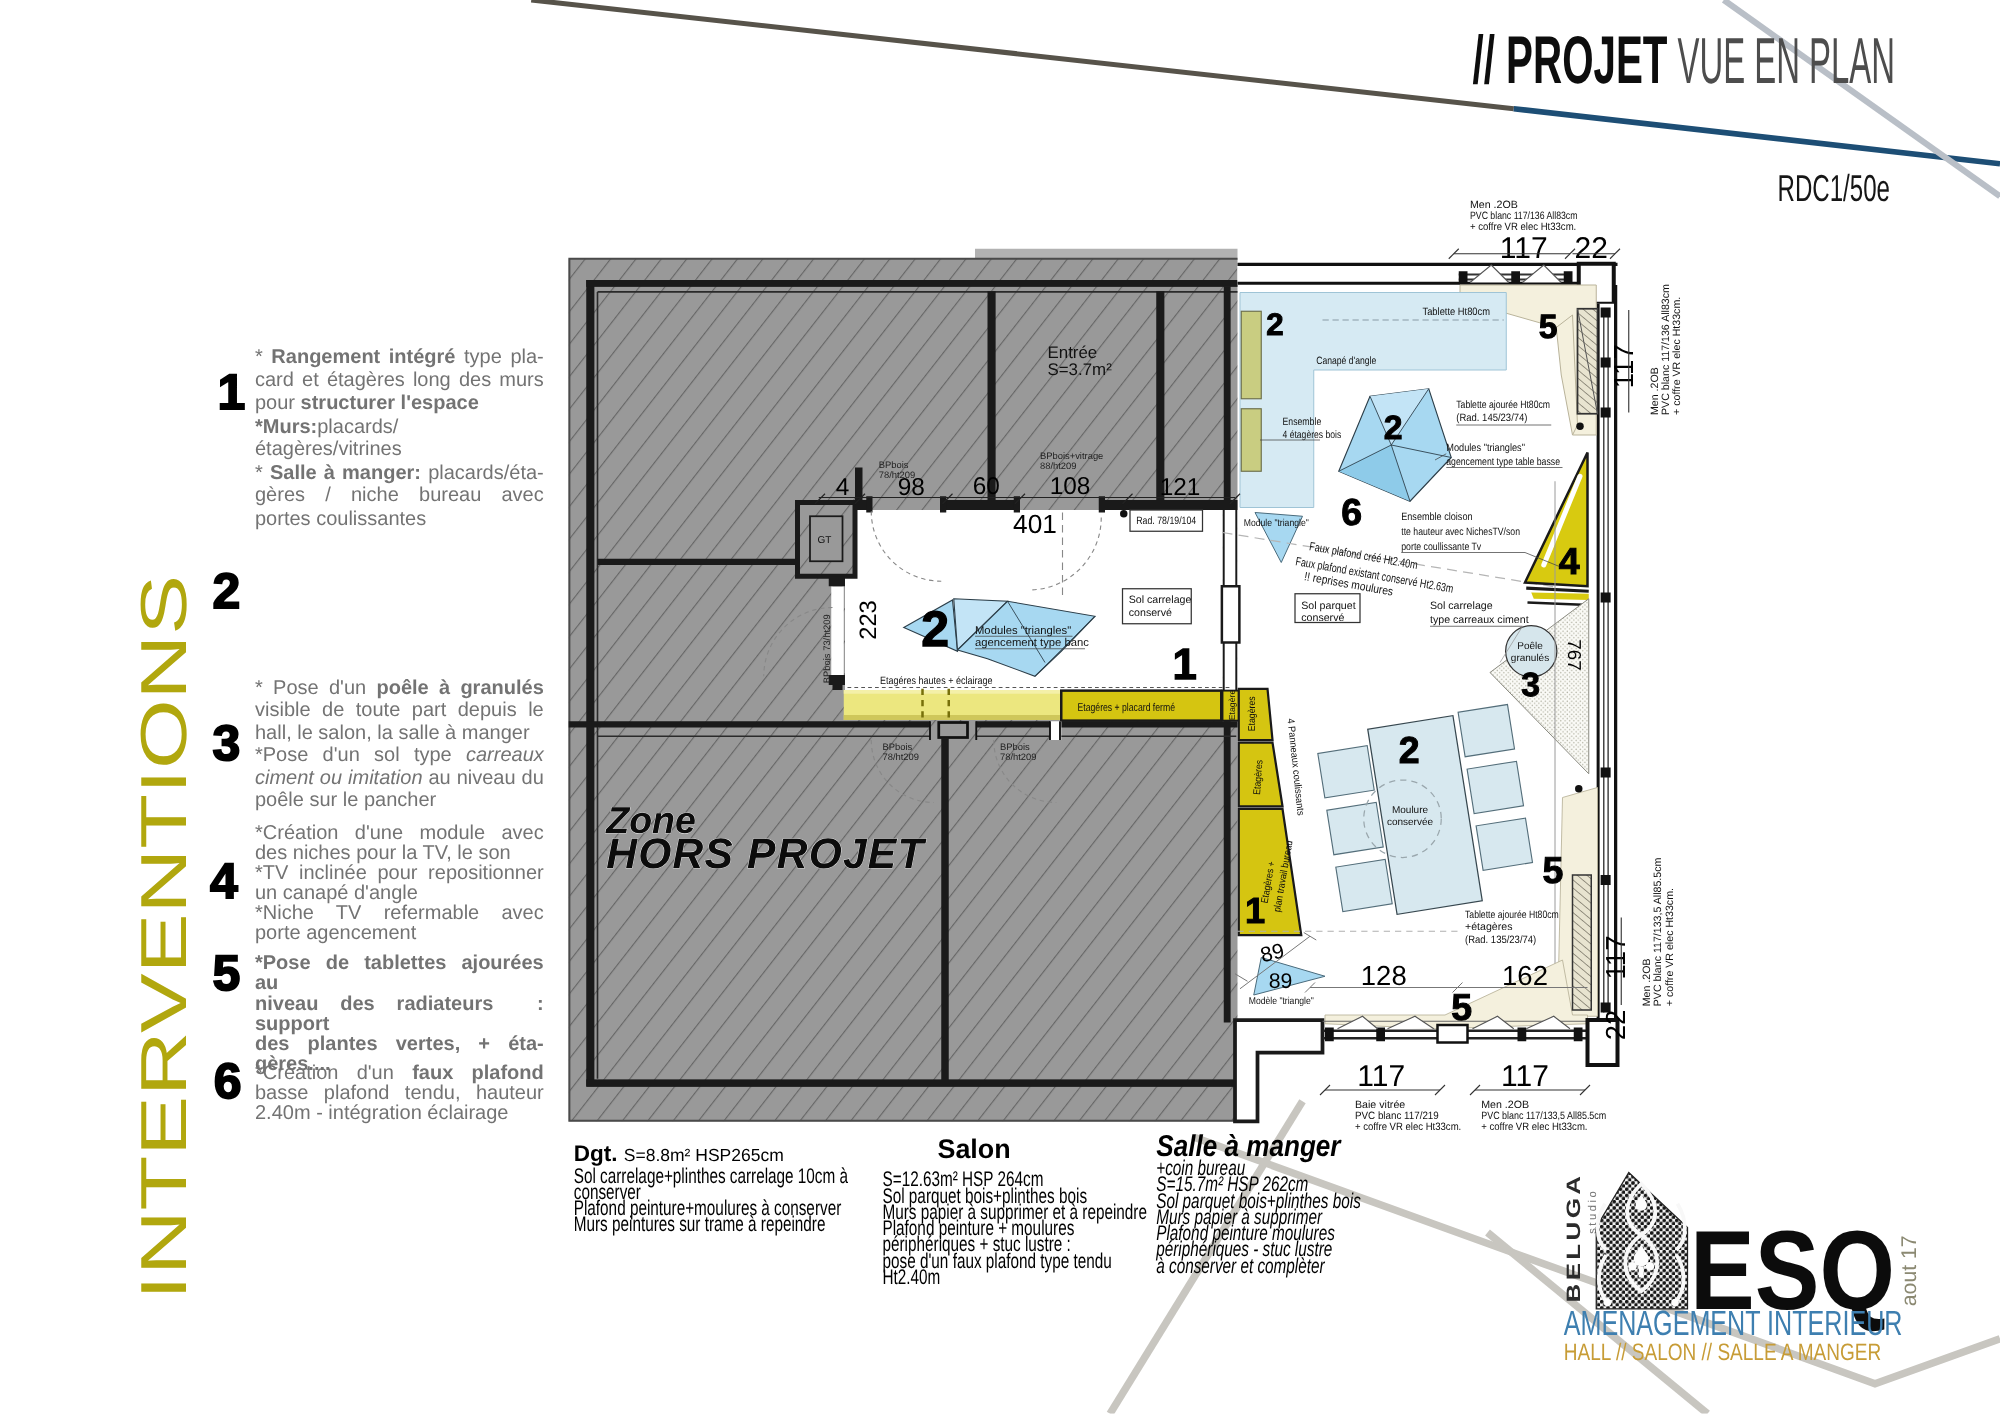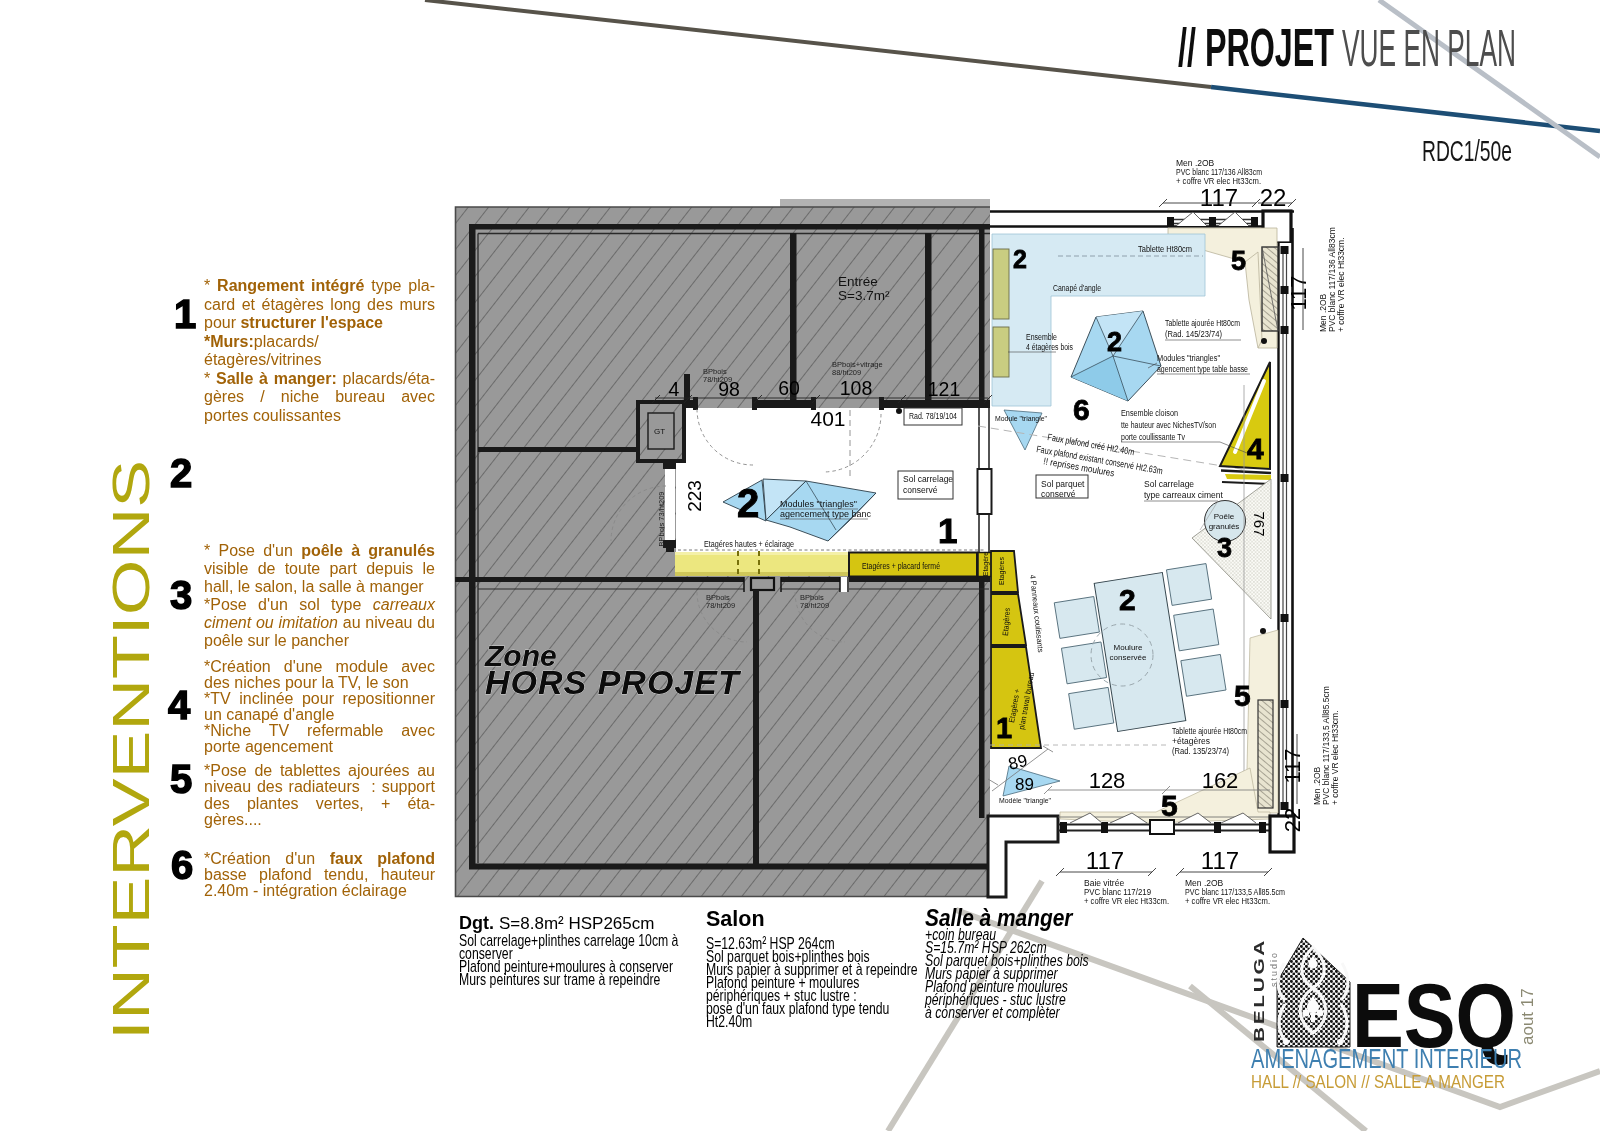--- a/index.html
+++ b/index.html
@@ -1,20 +1,20 @@
 <!DOCTYPE html>
 <html><head>
 <meta charset="utf-8">
 <style>
   html,body{margin:0;padding:0;background:#fff;}
   #page{position:relative;width:1600px;height:1131px;overflow:hidden;background:#fff;
         font-family:"Liberation Sans",sans-serif;}
   .abs{position:absolute;}
   .num{font-weight:bold;font-size:40px;color:#000;line-height:1;-webkit-text-stroke:1.5px #000;}
-  .blocktxt{font-size:16px;line-height:19px;color:#a16207;width:231px;}
+  .blocktxt{font-size:16px;line-height:19px;color:#737373;width:231px;}
   .blocktxt div{text-align:justify;text-align-last:justify;}
   .blocktxt div.last{text-align-last:left;}
   .cap{font-size:17px;line-height:13px;color:#000;white-space:nowrap;
        transform:scaleX(0.72);transform-origin:0 0;}
   .caphead{font-weight:bold;color:#000;white-space:nowrap;}
 </style>
 </head>
 <body>
 <div id="page">
 
@@ -683,45 +683,45 @@
 <div>*Création d'une module avec</div>
 <div class="last">des niches pour la TV, le son</div>
 <div>*TV inclinée pour repositionner</div>
 <div class="last">un canapé d'angle</div>
 <div>*Niche TV refermable avec</div>
 <div class="last">porte agencement</div>
     </div>
 
 <div class="abs num" style="left:170px;top:759px;">5</div>
 
-<div class="abs blocktxt" style="left:204px;top:763px;line-height:16.3px;">
+<div class="abs blocktxt" style="left:204px;top:763px;line-height:16.3px;font-weight:bold;">
 <div>*Pose de tablettes ajourées au</div>
 <div>niveau des radiateurs&nbsp; : support</div>
 <div>des plantes vertes, + éta-</div>
 <div class="last">gères....</div>
     </div>
 
 <div class="abs num" style="left:171px;top:845px;">6</div>
 
 <div class="abs blocktxt" style="left:204px;top:851px;line-height:16px;">
 <div>*Création d'un <b>faux plafond</b></div>
 <div>basse plafond tendu, hauteur</div>
 <div class="last">2.40m - intégration éclairage</div>
     </div>
 
 <div class="abs" style="left:459px;top:913px;">
-<div style="position:absolute;left:0;top:0;font-size:18px;white-space:nowrap;"><b>Dgt.</b>&nbsp;<span style="font-size:17px;">S=8.8m² HSP265cm</span></div>
+<div style="position:absolute;left:0;top:0;font-size:18px;white-space:nowrap;"><b>Dgt.</b>&nbsp;<span style="font-size:14px;">S=8.8m² HSP265cm</span></div>
 <div class="cap" style="position:absolute;left:0;top:21px;">Sol carrelage+plinthes carrelage 10cm à<br>
 conserver<br>
 Plafond peinture+moulures à conserver<br>
 Murs peintures sur trame à repeindre</div>
     </div>
 
 <div class="abs" style="left:706px;top:907px;">
-<div class="caphead" style="font-size:21.5px;">Salon</div>
+<div class="caphead" style="font-size:21.5px;margin-left:44px;">Salon</div>
 <div class="cap" style="position:absolute;left:0;top:30px;">S=12.63m² HSP 264cm<br>
 Sol parquet bois+plinthes bois<br>
 Murs papier à supprimer et à repeindre<br>
 Plafond peinture + moulures<br>
 périphériques + stuc lustre :<br>
 pose d'un faux plafond type tendu<br>
 Ht2.40m</div>
     </div>
 
 <div class="abs" style="left:925px;top:904px;font-style:italic;">

